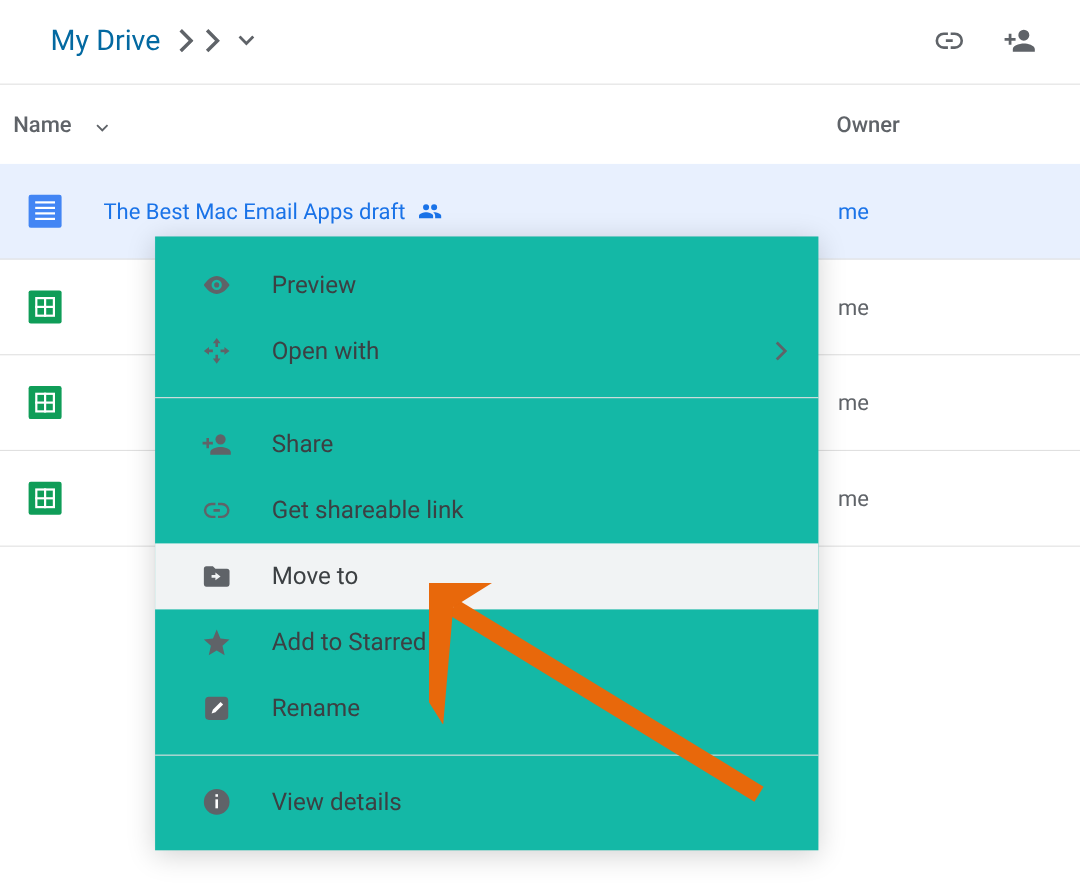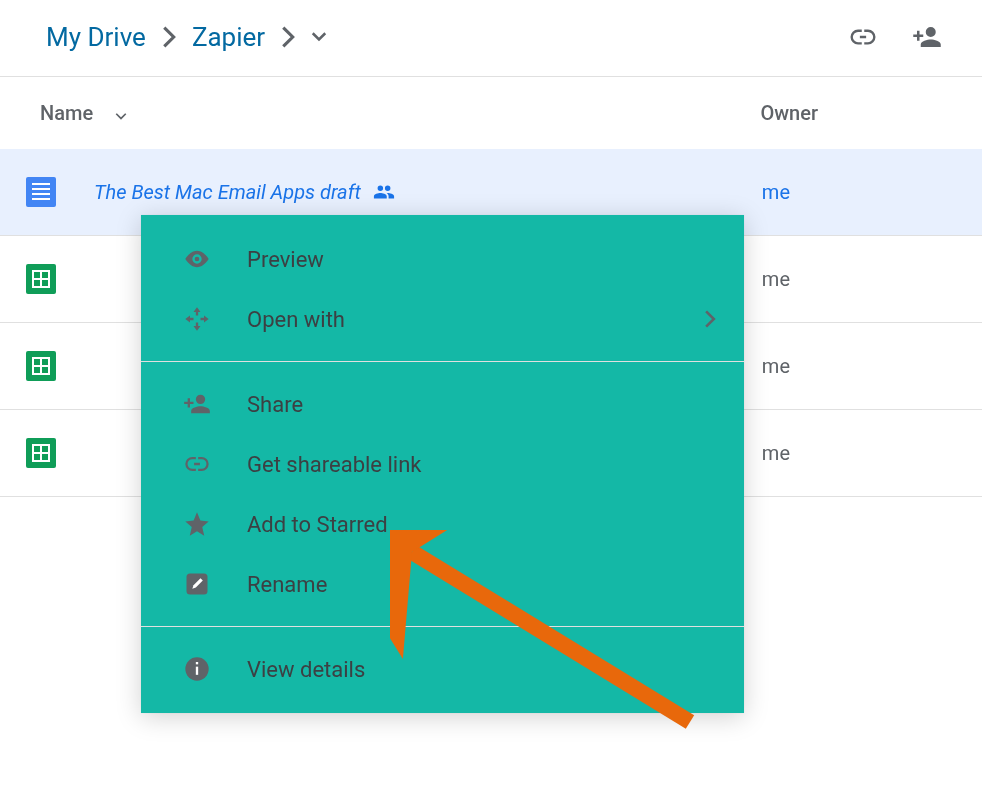--- a/index.html
+++ b/index.html
@@ -30,38 +30,38 @@
       display:flex; align-items:center; gap:8px;
     }
     .toolbar-actions {
       margin-left:auto;
       display:flex; align-items:center; gap:34px;
       color:#5f6368;
     }
 
     .header-row {
       display:flex; align-items:center;
-      padding:24px 40px 24px 40px;
+      padding:24px 40px 24px 12px;
       font-size:20px;
       color:#5f6368;
       font-weight:500;
     }
     .header-row .col-owner { margin-left:auto; padding-right:124px; }
     .header-row .name-header { display:flex; align-items:center; gap:18px; }
 
     .file-row {
       display:flex; align-items:center;
       padding:26px 40px 26px 24px;
       border-bottom:1px solid #e0e0e0;
       font-size:20px;
     }
     .file-row.selected { background:#e8f0fe; }
     .file-row .icon { width:34px; height:34px; display:flex; align-items:center; justify-content:center; }
     .file-row .filename { margin-left:36px; color:#202124; }
-    .file-row.selected .filename { color:#1a73e8;font-style:italic; }
+    .file-row.selected .filename { color:#1a73e8; }
     .file-row .owner { margin-left:auto; padding-right:152px; color:#5f6368; }
     .file-row.selected .owner { color:#1a73e8; }
     .file-row .shared { margin-left:12px; color:#5f6368; }
 
     .docs-icon { width:30px; height:30px; background:#4285f4; border-radius:2px; position:relative; }
     .docs-icon::before { content:""; position:absolute; left:6px; top:6px; width:18px; height:2px; background:#fff; box-shadow:0 5px 0 #fff, 0 10px 0 #fff, 0 15px 0 #fff; }
     .sheets-icon { width:30px; height:30px; background:#0f9d58; border-radius:2px; position:relative; }
     .sheets-icon::before { content:""; position:absolute; left:6px; top:6px; width:18px; height:18px; border:2px solid #fff; box-sizing:border-box; }
     .sheets-icon::after { content:""; position:absolute; left:6px; top:14px; width:18px; height:2px; background:#fff; }
     .sheets-icon .v { position:absolute; top:6px; left:14px; width:2px; height:18px; background:#fff; }
@@ -102,21 +102,20 @@
 <body>
 
 <div class="toolbar">
   <div class="breadcrumb">
     <span class="segment">My Drive</span>
     <span class="chev">
       <svg width="14" height="22" viewBox="0 0 8 14">
           <path d="M1 1l6 6-6 6" stroke="#5f6368" stroke-width="2" fill="none"></path>
         </svg>
     </span>
-    <span class="segment">Zapier</span>
     <span class="chev">
       <svg width="14" height="22" viewBox="0 0 8 14">
           <path d="M1 1l6 6-6 6" stroke="#5f6368" stroke-width="2" fill="none"></path>
         </svg>
     </span>
     <span class="segment current">
       <svg width="16" height="10" viewBox="0 0 12 8">
           <path d="M1 1l5 5 5-5" stroke="#5f6368" stroke-width="2" fill="none"></path>
         </svg>
     </span>
@@ -221,20 +220,28 @@
     </span>
     <span class="mlabel">Share</span>
   </div>
   <div class="menu-item">
     <span class="micon">
       <svg width="28" height="28" viewBox="0 0 24 24" fill="#5f6368">
           <path d="M3.9 12a4.1 4.1 0 014.1-4.1h3V6H8a6 6 0 000 12h3v-1.9H8A4.1 4.1 0 013.9 12zm5.6 1h5v-2h-5v2zM16 6h-3v1.9h3a4.1 4.1 0 010 8.2h-3V18h3a6 6 0 000-12z"></path>
         </svg>
     </span>
     <span class="mlabel">Get shareable link</span>
+  </div>
+  <div class="menu-item hov">
+    <span class="micon">
+      <svg width="28" height="28" viewBox="0 0 24 24" fill="#5f6368">
+          <path d="M4 4h5l2 2h9a2 2 0 012 2v10a2 2 0 01-2 2H4a2 2 0 01-2-2V6a2 2 0 012-2zm7 5v2H8v2h3v2l4-3-4-3z"></path>
+        </svg>
+    </span>
+    <span class="mlabel">Move to</span>
   </div>
   <div class="menu-item">
     <span class="micon">
       <svg width="28" height="28" viewBox="0 0 24 24" fill="#5f6368">
           <path d="M12 2l2.9 6.9L22 9.8l-5.5 4.8L18.2 22 12 18.3 5.8 22l1.7-7.4L2 9.8l7.1-.9L12 2z"></path>
         </svg>
     </span>
     <span class="mlabel">Add to Starred</span>
   </div>
   <div class="menu-item">

